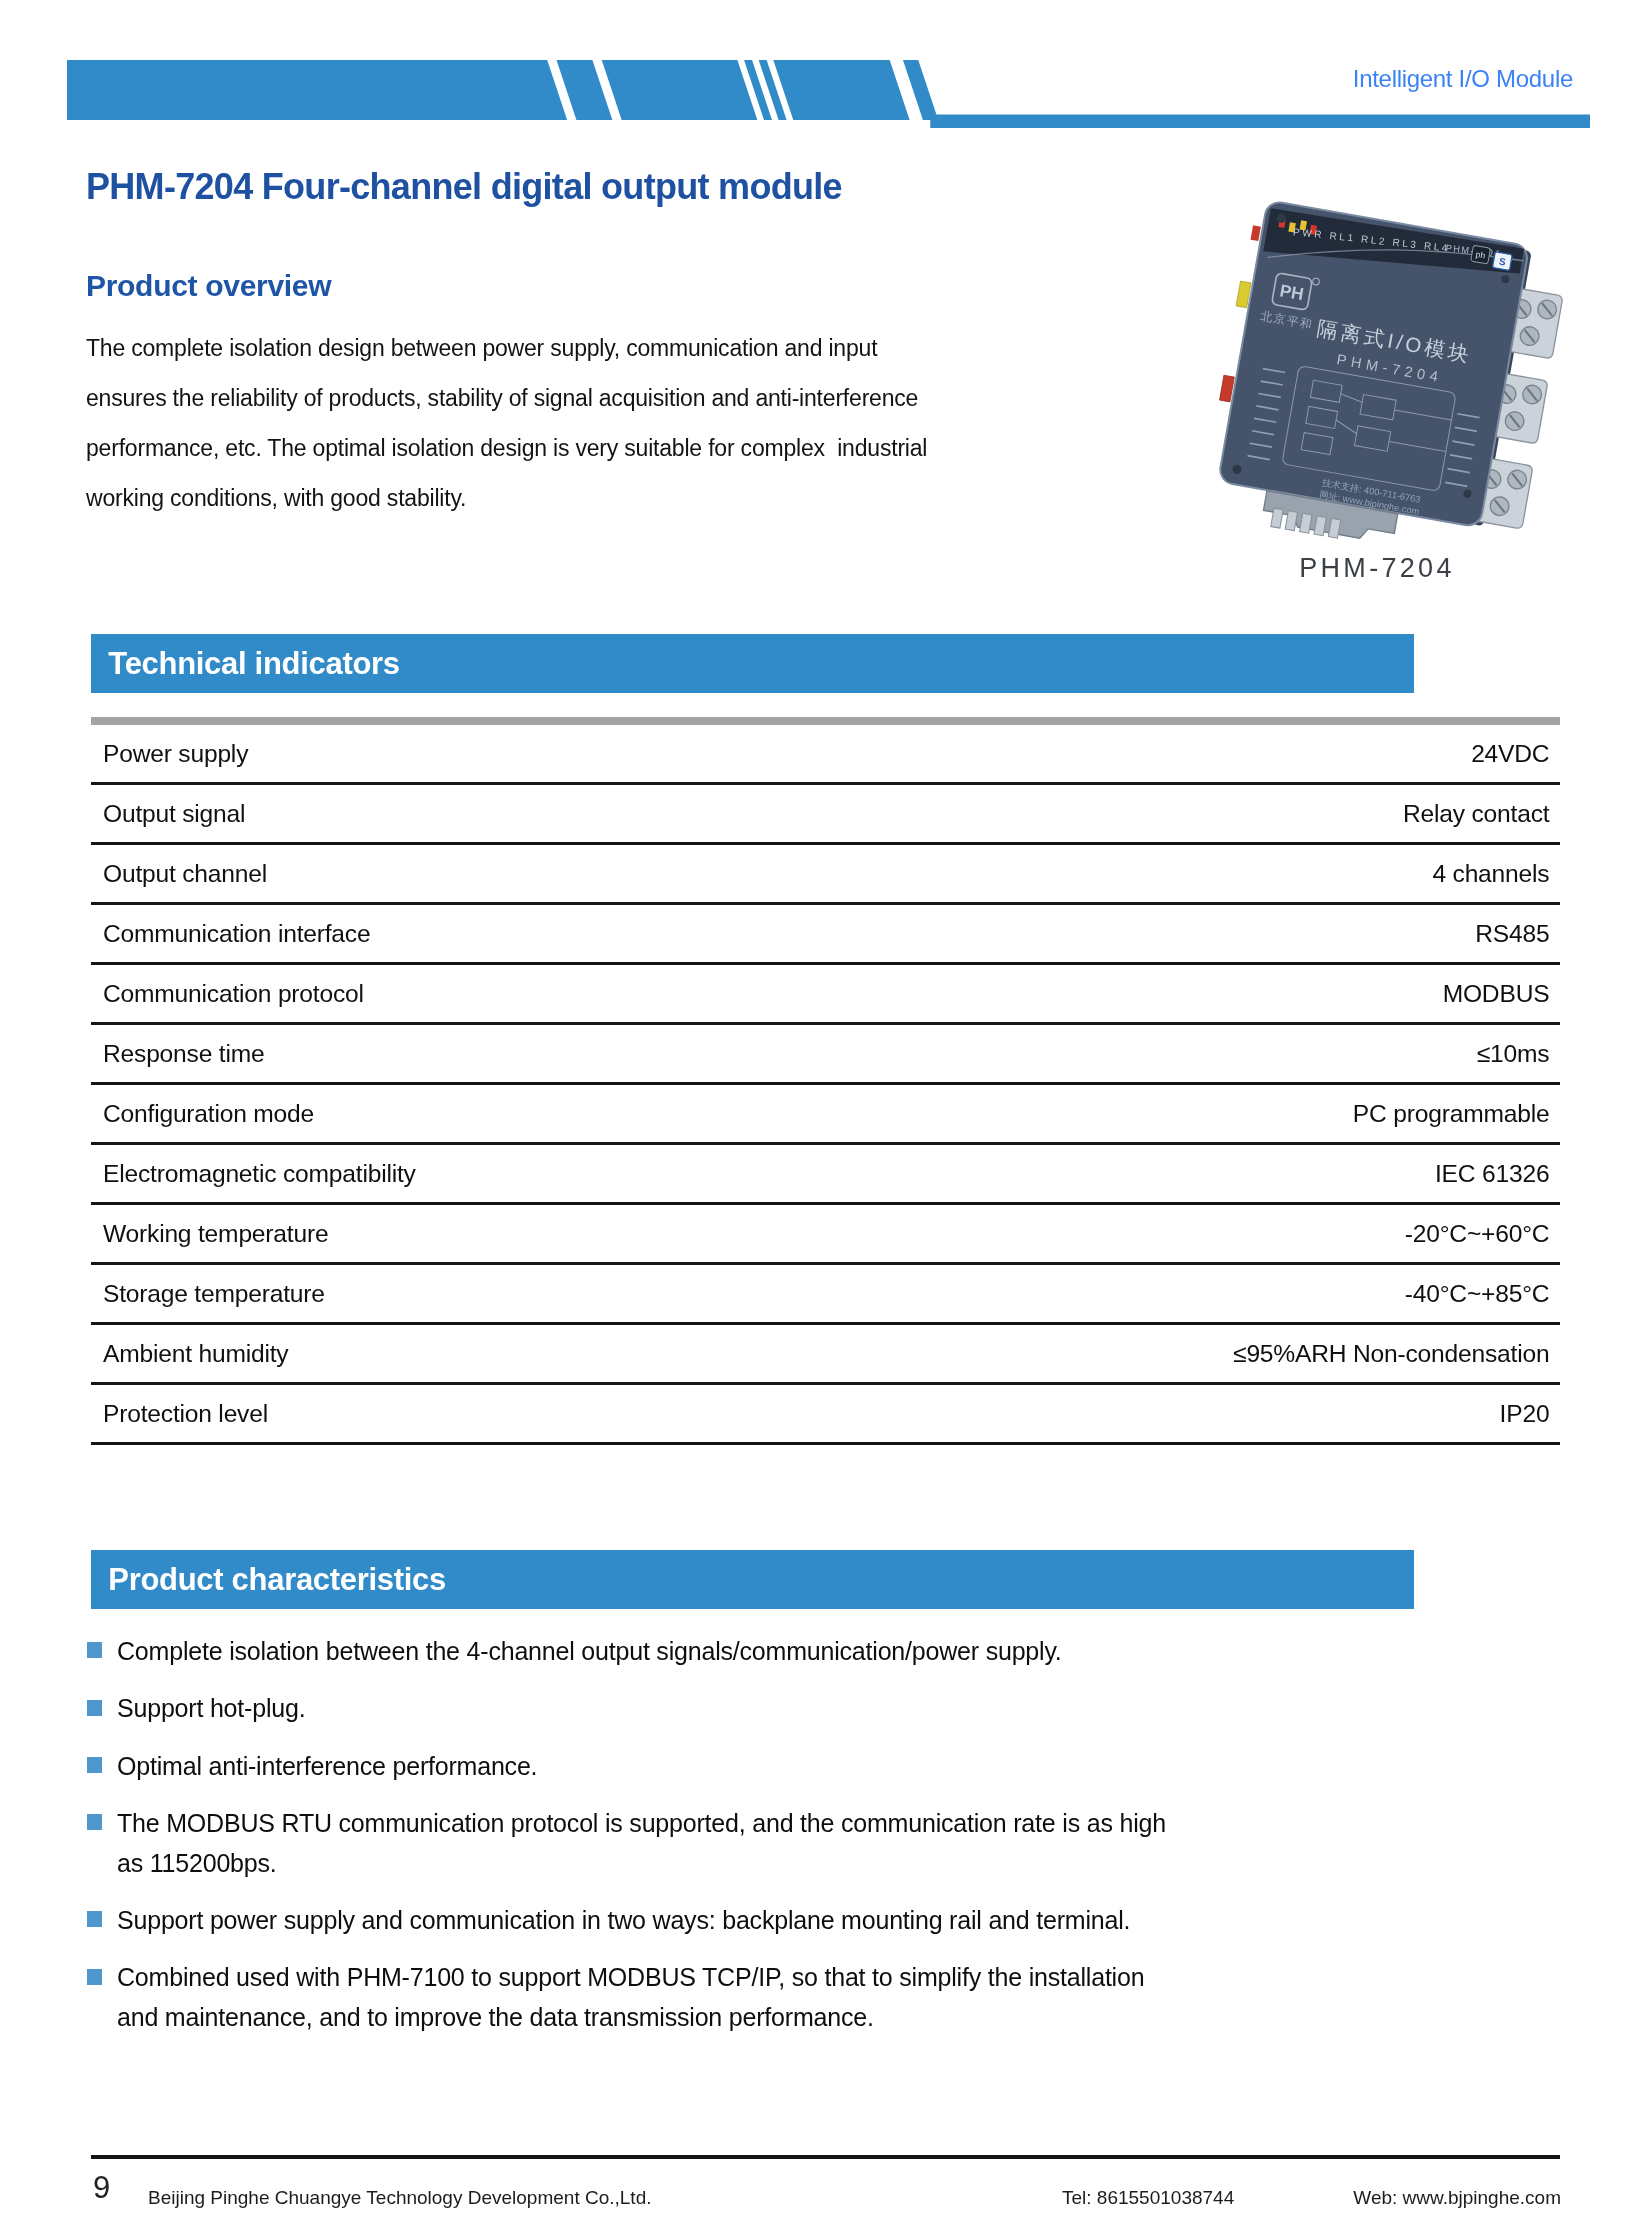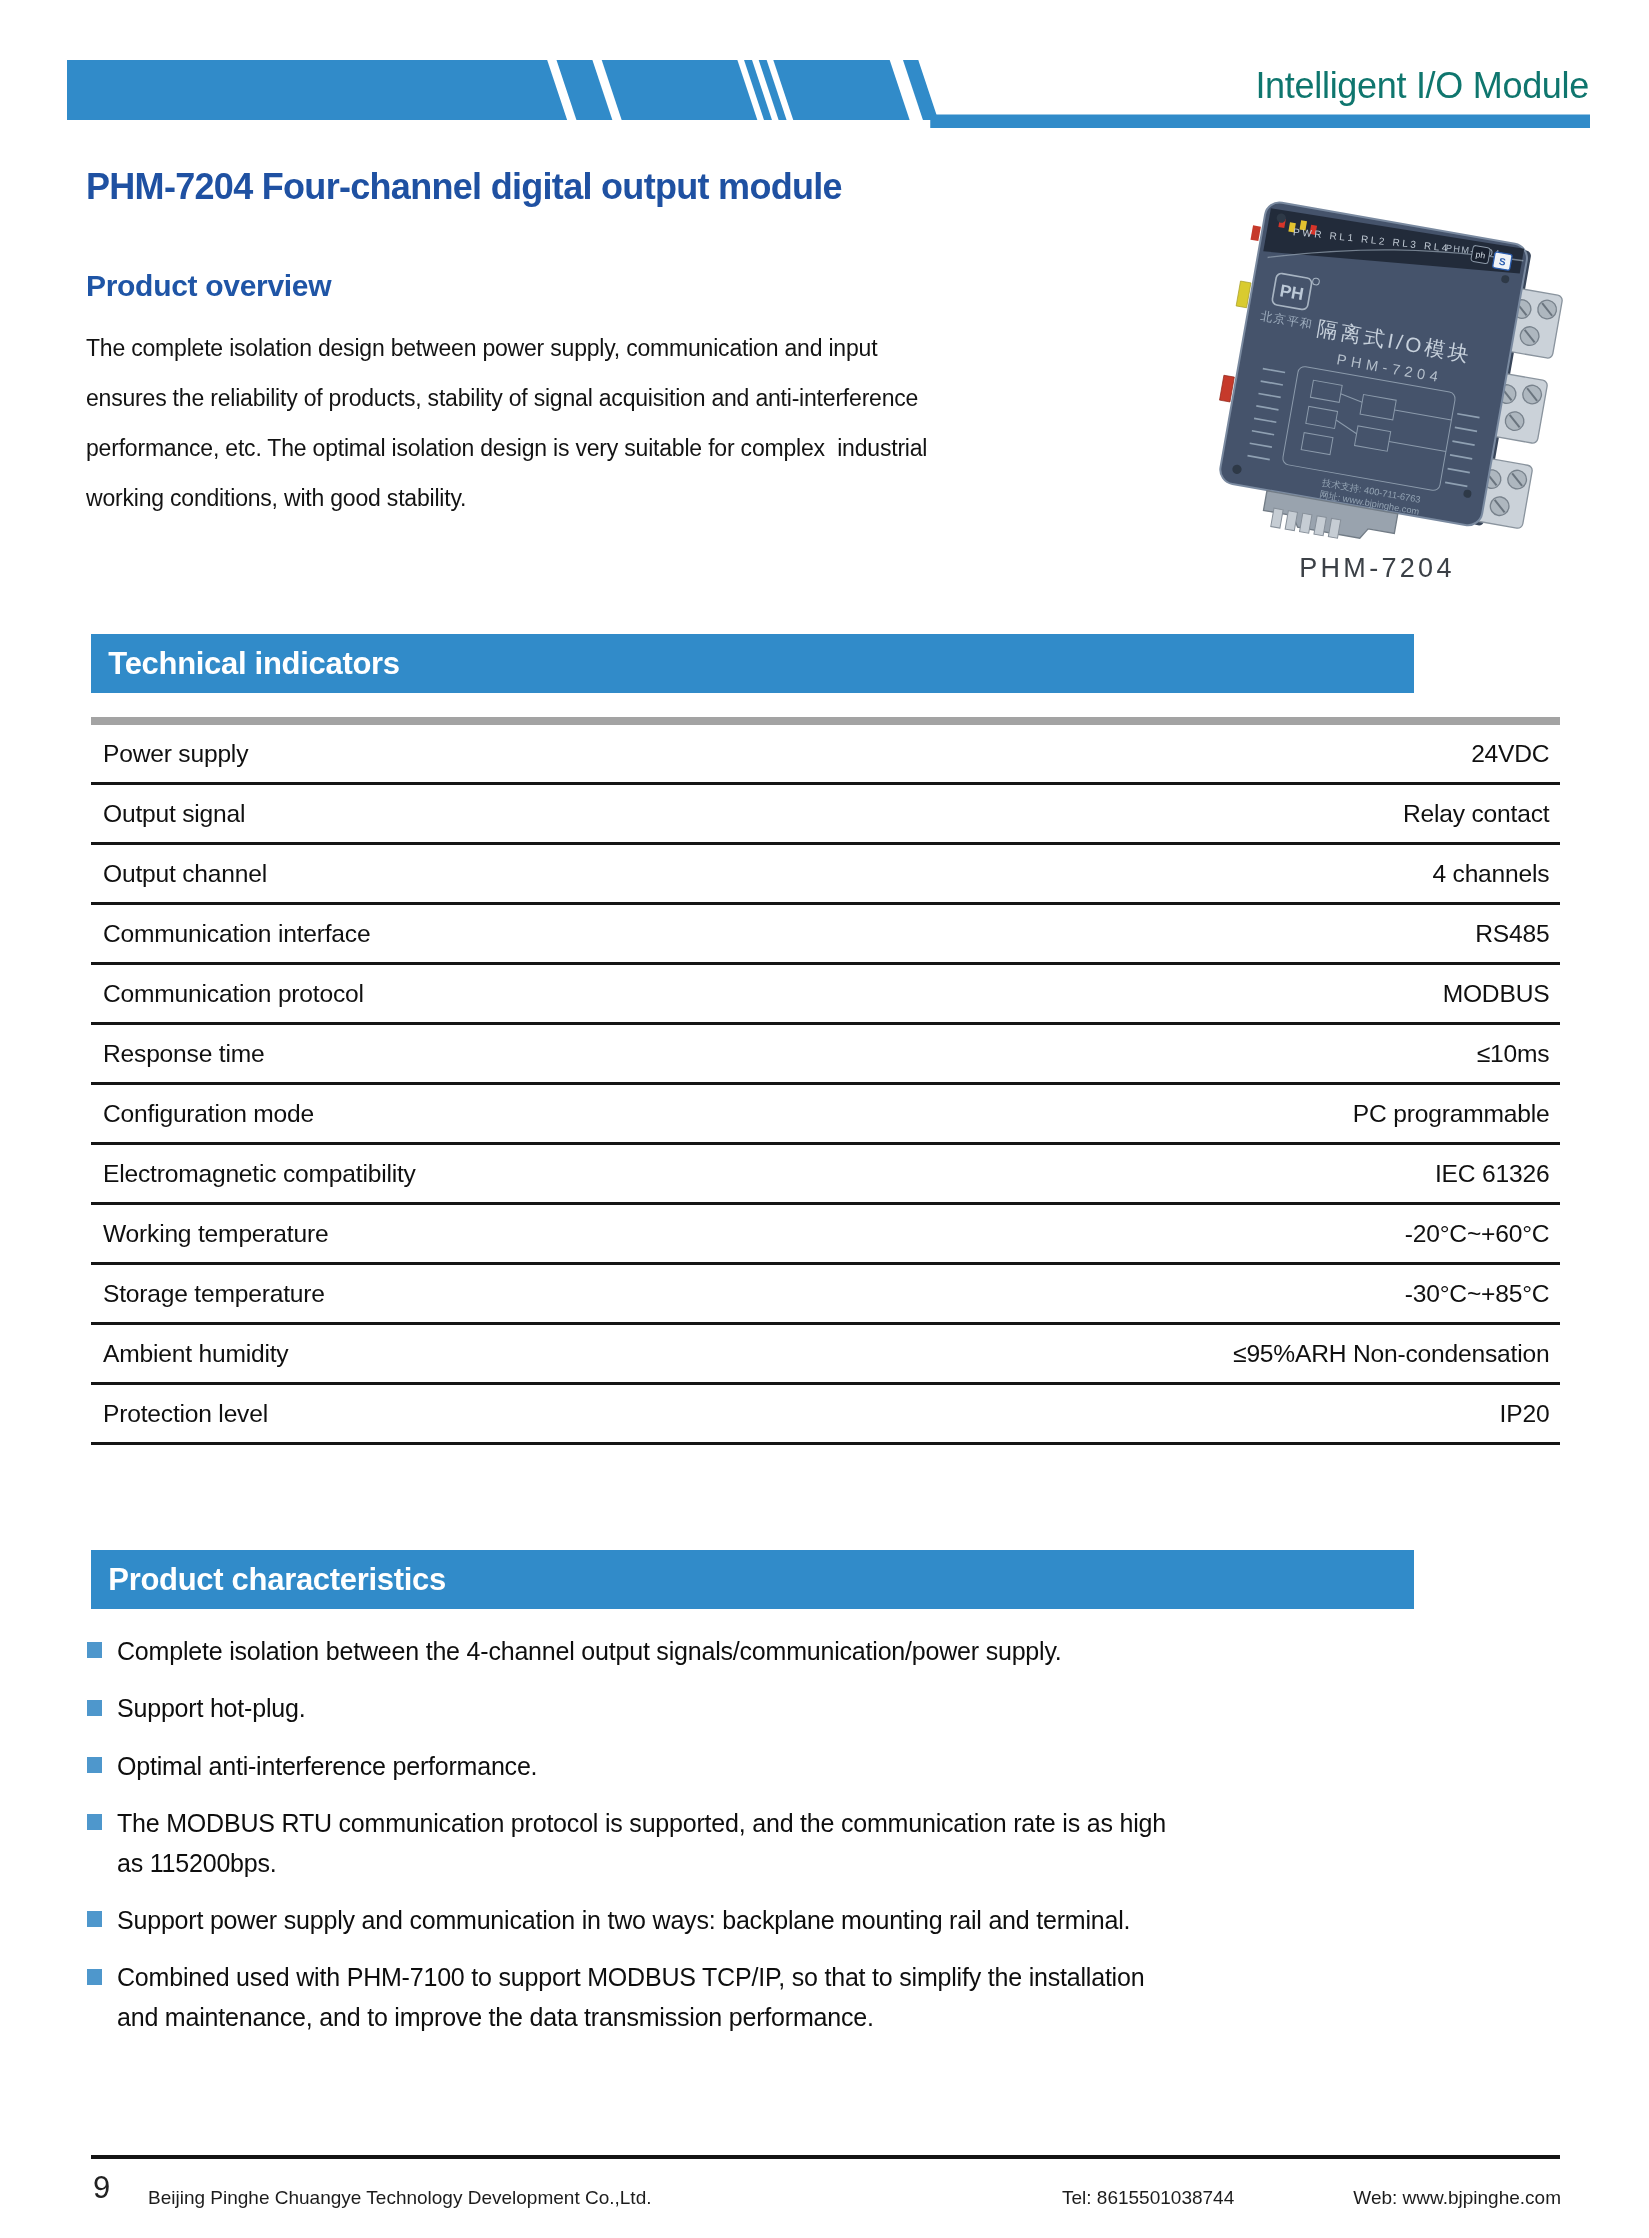--- a/index.html
+++ b/index.html
@@ -3,22 +3,22 @@
 <meta charset="utf-8">
 <style>
   html,body{margin:0;padding:0;}
   body{
     width:1649px;height:2239px;position:relative;background:#ffffff;
     font-family:"Liberation Sans",sans-serif;color:#111;overflow:hidden;
   }
   
   .header-svg{position:absolute;left:67px;top:60px;}
   .tagline{
-    position:absolute;top:65px;right:60px;font-size:36px;font-weight:500;
-    color:#0f766e;letter-spacing:-0.3px;
+    position:absolute;top:65px;right:76px;font-size:24px;font-weight:500;
+    color:#3b82f6;letter-spacing:-0.3px;
   }
   
   .page-title{
     position:absolute;left:86px;top:166px;font-size:36px;font-weight:bold;
     color:#1F51A2;letter-spacing:-0.7px;white-space:pre;
   }
   .overview-heading{
     position:absolute;left:86px;top:269px;font-size:30px;font-weight:bold;
     color:#1F55A6;letter-spacing:-0.3px;
   }
@@ -250,21 +250,21 @@
     <div class="spec-row">
       <div class="spec-label">Electromagnetic compatibility</div>
       <div class="spec-value">IEC 61326</div>
     </div>
     <div class="spec-row">
       <div class="spec-label">Working temperature</div>
       <div class="spec-value">-20°C~+60°C</div>
     </div>
     <div class="spec-row">
       <div class="spec-label">Storage temperature</div>
-      <div class="spec-value">-30°C~+85°C</div>
+      <div class="spec-value">-40°C~+85°C</div>
     </div>
     <div class="spec-row">
       <div class="spec-label">Ambient humidity</div>
       <div class="spec-value">≤95%ARH Non-condensation</div>
     </div>
     <div class="spec-row">
       <div class="spec-label">Protection level</div>
       <div class="spec-value">IP20</div>
     </div>
   </div>

